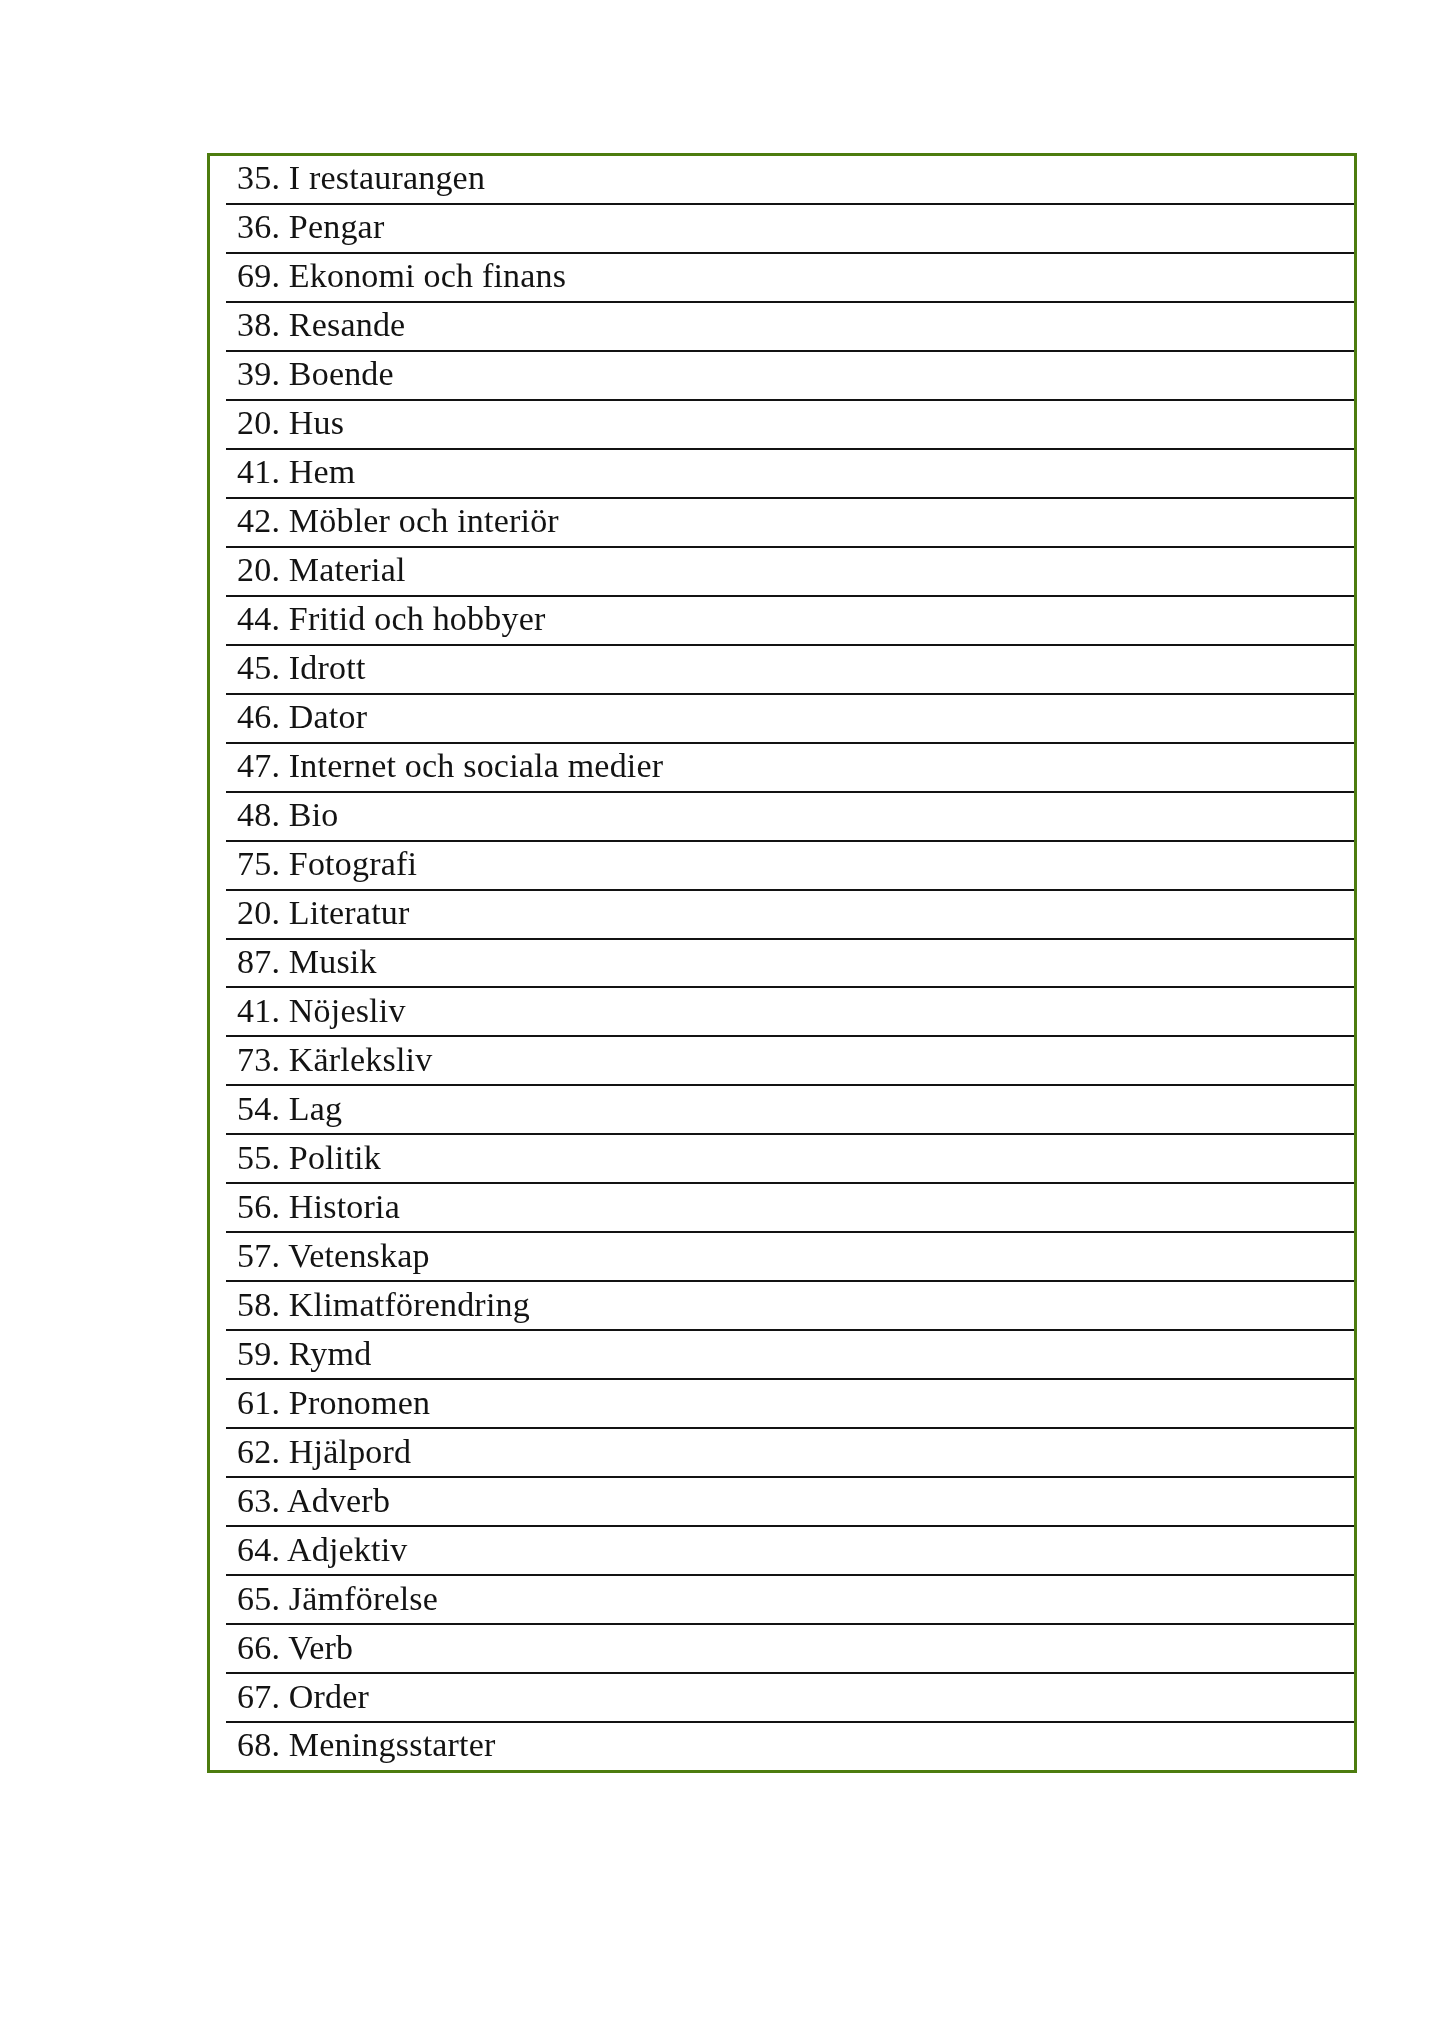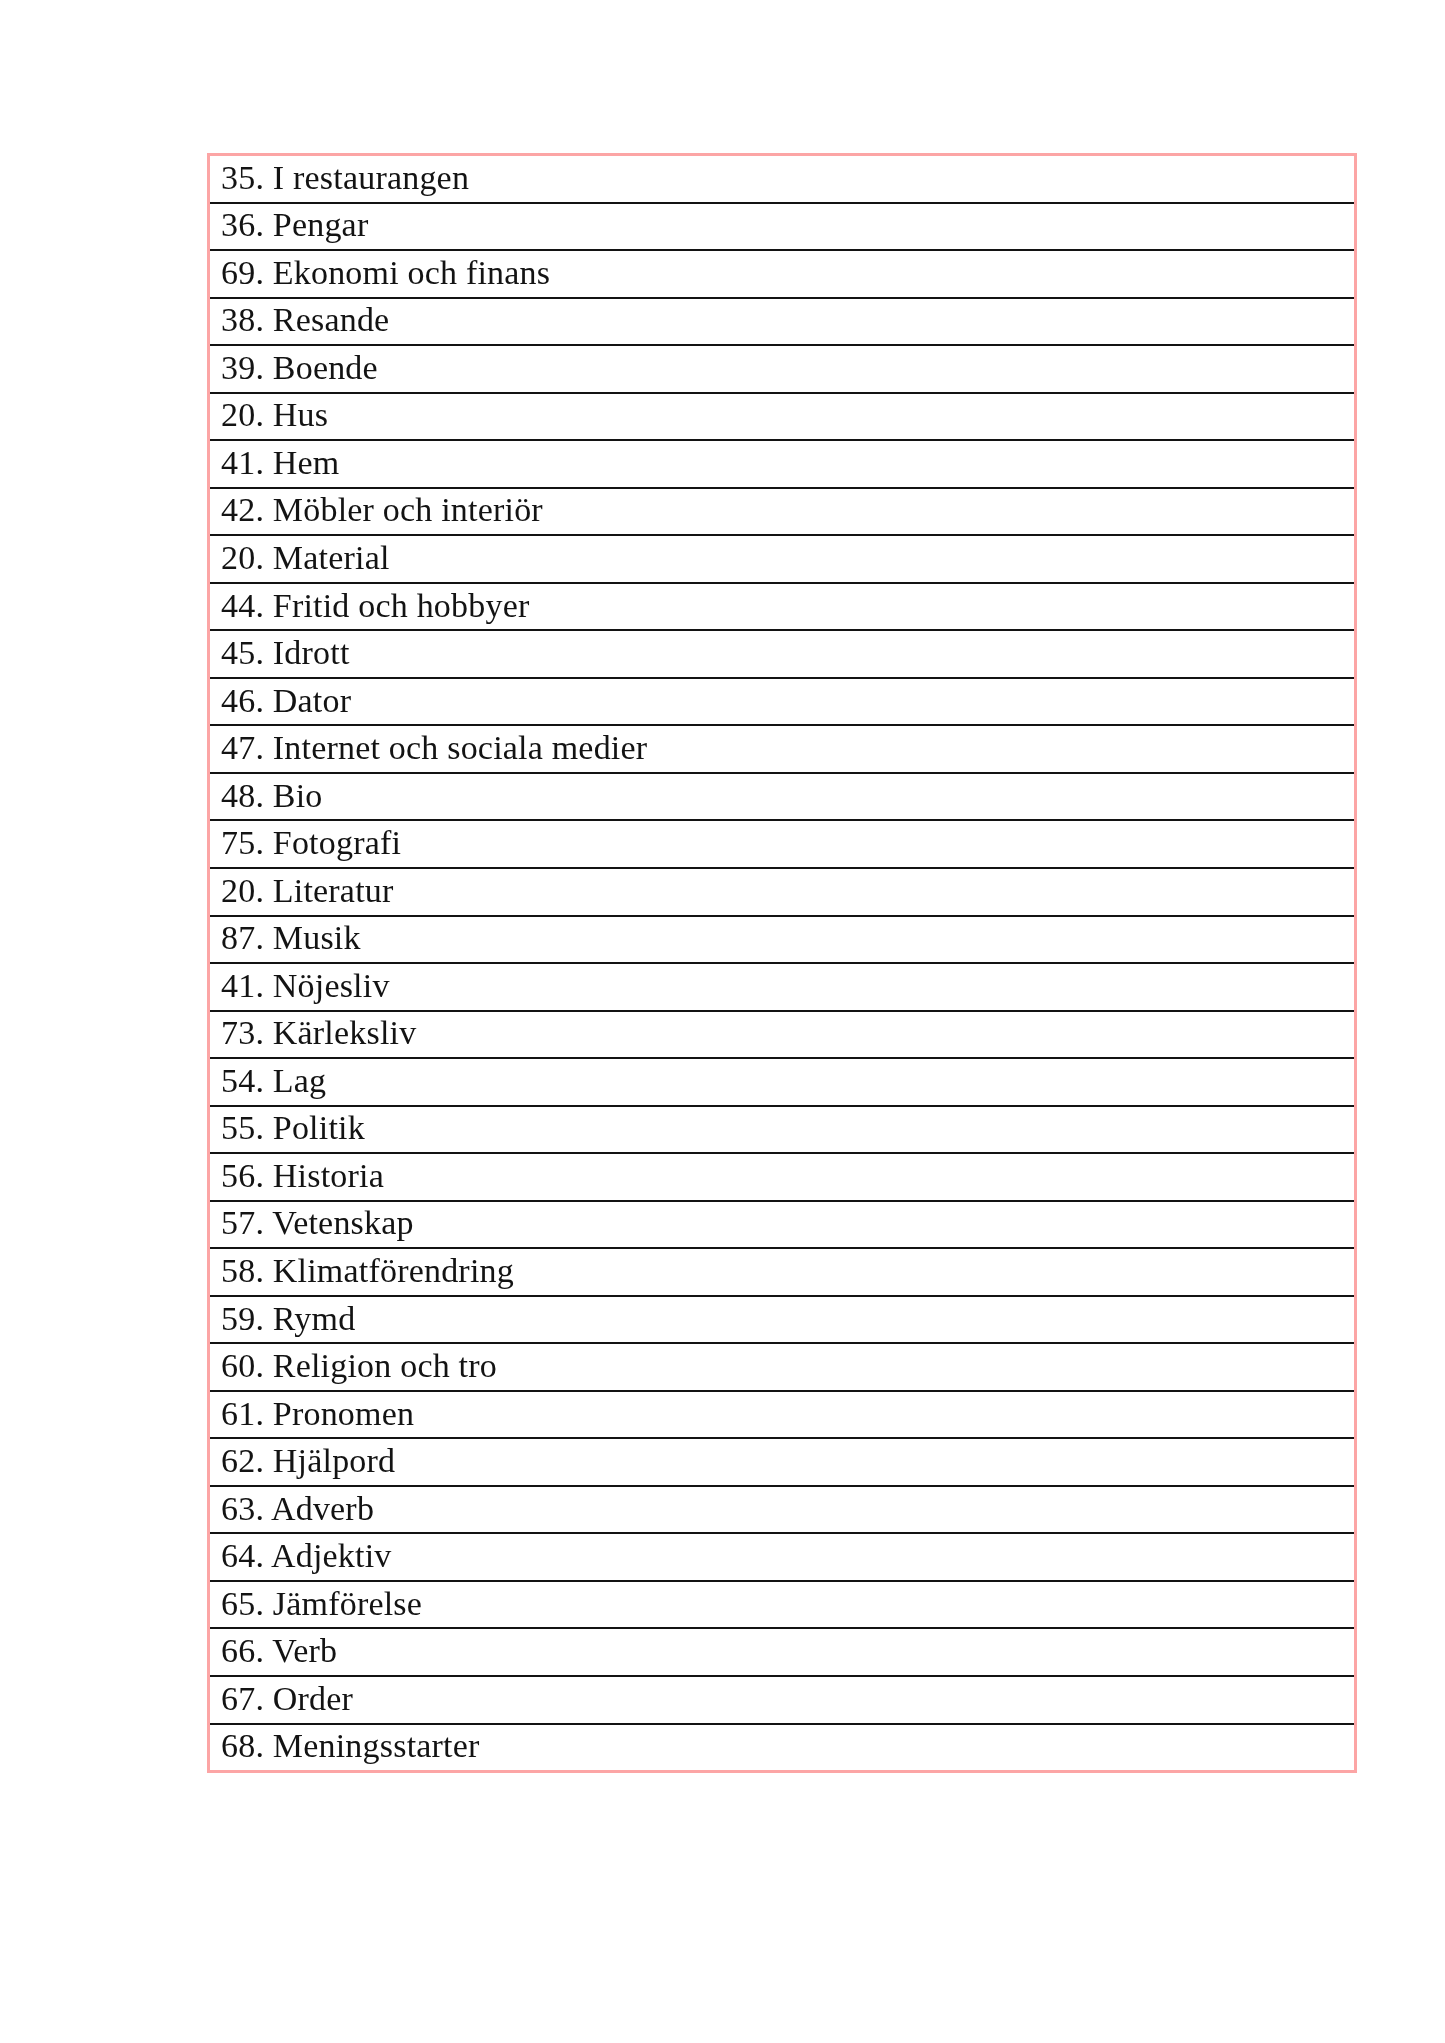--- a/index.html
+++ b/index.html
@@ -18,24 +18,25 @@
     inset: 0;
     background: #ffffff;
   }
   .toc-table {
     position: absolute;
     left: 207px;
     top: 153px;
     width: 1150px;
     height: 1620px;
     box-sizing: border-box;
-    border: 3px solid #fca5a5;
+    border: 3px solid #4d7c0f;
     display: flex;
     flex-direction: column;
     background: #ffffff;
+    padding-left: 16px;
   }
   .toc-row {
     flex: 1 1 0;
     display: flex;
     align-items: center;
     box-sizing: border-box;
     border-top: 2px solid #131313;
     padding: 0 14px 2px 11px;
     overflow: hidden;
   }
@@ -148,23 +149,20 @@
   </div>
 
   <div class="toc-row">
     <span class="toc-entry">58. Klimatförendring</span>
   </div>
 
   <div class="toc-row">
     <span class="toc-entry">59. Rymd</span>
   </div>
 
-  <div class="toc-row">
-    <span class="toc-entry">60. Religion och tro</span>
-  </div>
 
   <div class="toc-row">
     <span class="toc-entry">61. Pronomen</span>
   </div>
 
   <div class="toc-row">
     <span class="toc-entry">62. Hjälpord</span>
   </div>
 
   <div class="toc-row">

